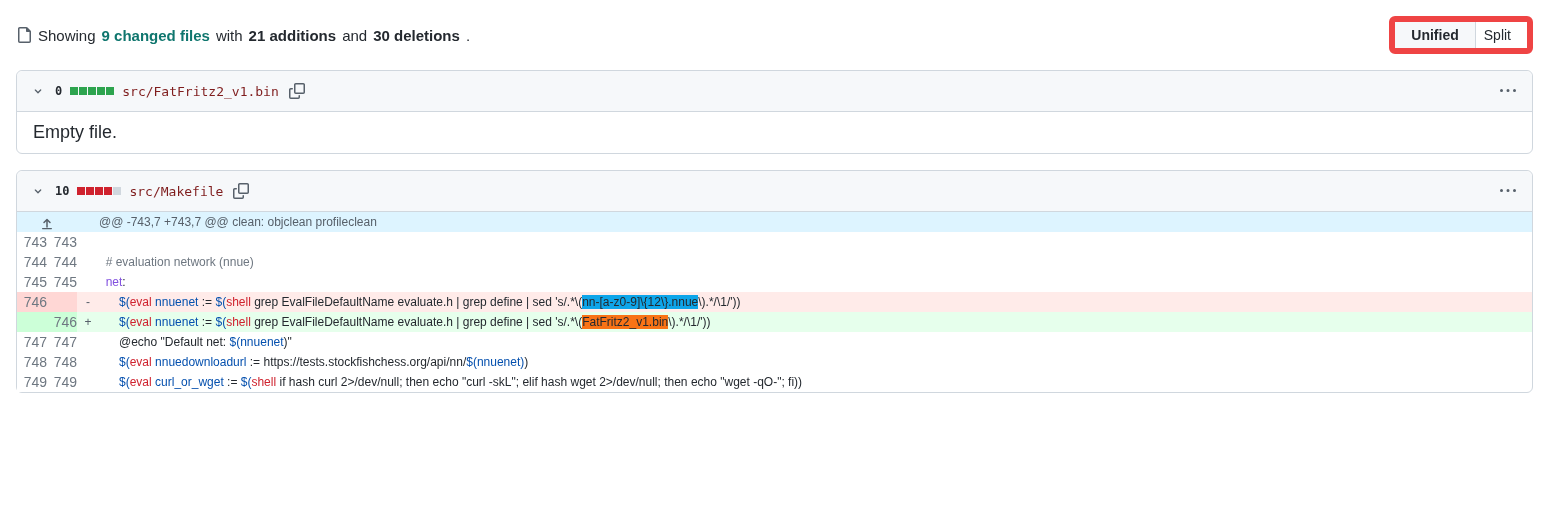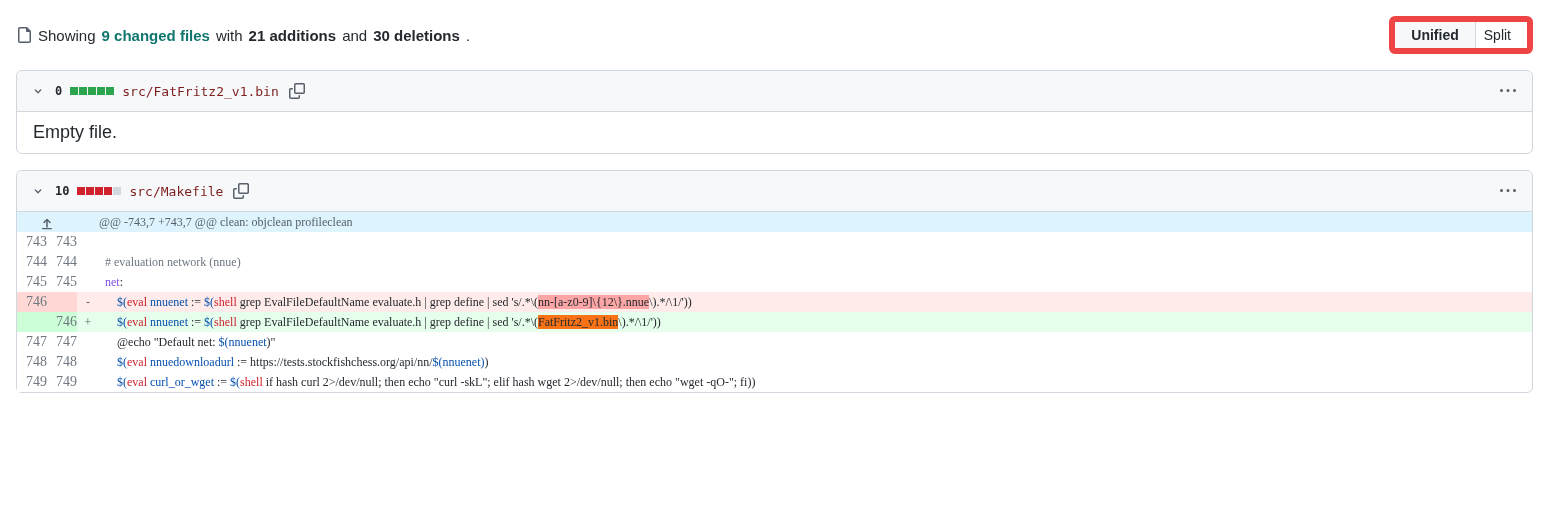--- a/index.html
+++ b/index.html
@@ -24,41 +24,41 @@
 .chip { width: 8px; height: 8px; }
 .chip.add { background: #2da44e; }
 .chip.del { background: #cf222e; }
 .chip.neutral { background: #d0d7de; }
 .file-path { font-family: ui-monospace, SFMono-Regular, Menlo, monospace; font-size: 13px; }
 .file-path a { color: #7f1d1d; text-decoration: none; }
 .copy-btn { background: none; border: none; cursor: pointer; color: #57606a; padding: 2px; display: flex; }
 .copy-btn svg { width: 16px; height: 16px; }
 .kebab-btn { background: none; border: none; cursor: pointer; color: #57606a; padding: 4px; display: flex; }
 .kebab-btn svg { width: 16px; height: 16px; }
-.file-body { font-family: Liberation Serif, serif; font-size: 12px; }
+.file-body { font-family: Liberation Sans, sans-serif; font-size: 12px; }
 .file-body.simple { padding: 10px 16px; font-family: -apple-system, sans-serif; font-size: 18px; }
 table.diff { width: 100%; border-collapse: collapse; table-layout: fixed; }
 table.diff td { padding: 0; line-height: 20px; vertical-align: top; }
 td.ln { width: 60px; min-width:60px; text-align: right; padding-right: 10px; color: #6e7781; user-select: none; font-size: 14px; }
 td.marker { width: 22px; text-align: center; color: #57606a; user-select: none; font-size: 12px; }
 td.code { white-space: pre; font-size: 12px; padding-right: 10px; overflow: hidden; }
 tr.hunk td { background: #ddf4ff; color: #57606a; }
 tr.hunk td.ln { background: #ddf4ff; }
 tr.hunk td.expand { text-align: center; cursor: pointer; }
 tr.hunk td.expand svg { width: 16px; height: 16px; vertical-align: middle; }
 tr.ctx td.ln { background: #fff; }
 tr.del td { background: #ffebe9; }
 tr.del td.ln { background: #ffd7d5; }
 tr.add td { background: #e6ffec; }
 tr.add td.ln { background: #ccffd8; }
 .tok-kw { color: #cf222e; }
 .tok-fn { color: #8250df; }
 .tok-var { color: #0550ae; }
 .tok-comment { color: #6e7781; }
-.word-del { background: #fca5a5; }
+.word-del { background: #0ea5e9; }
 .word-add { background: #f97316; }
 </style>
 </head>
 <body>
 
 <div class="top-bar">
   <div class="summary">
     <svg class="file-icon" viewBox="0 0 16 16" fill="currentColor">
         <path d="M2 1.75C2 .784 2.784 0 3.75 0h6.586c.464 0 .909.184 1.237.513l2.914 2.914c.329.328.513.773.513 1.237v9.586A1.75 1.75 0 0113.25 16h-9.5A1.75 1.75 0 012 14.25V1.75zm1.5 0v12.5c0 .138.112.25.25.25h9.5a.25.25 0 00.25-.25V5h-2.75A.75.75 0 0110 4.25V1.5H3.75a.25.25 0 00-.25.25z"></path>
       </svg>

